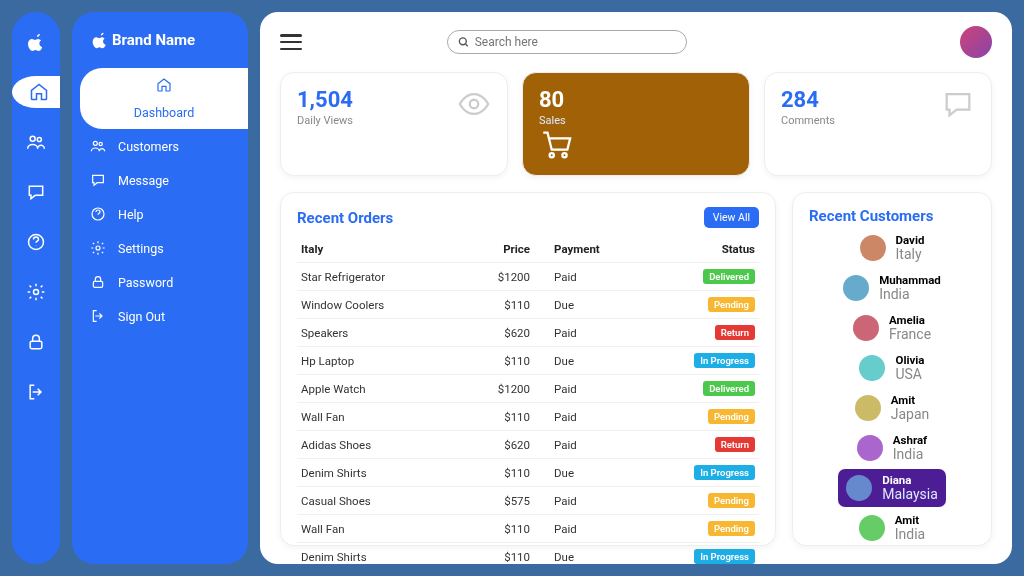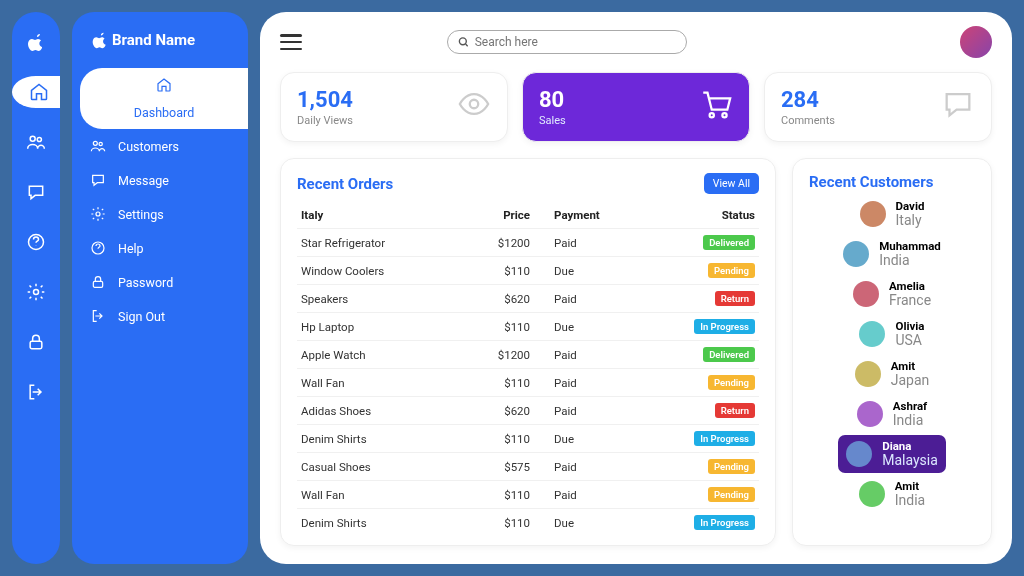--- a/index.html
+++ b/index.html
@@ -16,32 +16,32 @@
 
 .side { width:176px; background:#2a6df4; border-radius:22px; padding:16px 0 16px 0; color:#fff; display:flex; flex-direction:column; }
 .side-head { display:flex; align-items:center; gap:2px; padding:2px 0 18px 18px; font-weight:700; font-size:15px; }
 .side-head svg { width:20px; height:20px; fill:#fff; }
 .side-item { display:flex; align-items:center; gap:12px; padding:9px 18px; font-size:12.5px; cursor:pointer; }
 .side-item svg { width:16px; height:16px; fill:none; stroke:#fff; stroke-width:1.8; }
 .side-item.active { background:#fff; color:#2a6df4; border-radius:22px 0 0 22px; margin-left:8px;flex-direction:column; }
 .side-item.active svg { stroke:#2a6df4; }
 
 
-.main { flex:1; background:#fff; border-radius:26px; padding:14px 20px 18px 20px; display:flex; flex-direction:column; overflow:hidden; }
+.main { flex:1; background:#fff; border-radius:18px; padding:14px 20px 18px 20px; display:flex; flex-direction:column; overflow:hidden; }
 .topbar { display:flex; align-items:center; gap:16px; }
 .burger { width:22px; height:16px; display:flex; flex-direction:column; justify-content:space-between; cursor:pointer; }
 .burger span { height:2.5px; background:#333; border-radius:2px; }
 .search { flex:0 0 auto; margin-left:auto; margin-right:auto; width:240px; border:1px solid #aaa; border-radius:16px; display:flex; align-items:center; padding:4px 10px; gap:6px; }
 .search svg { width:12px; height:12px; stroke:#555; fill:none; stroke-width:2; }
 .search input { border:none; outline:none; font-size:12px; width:100%; }
 .avatar { width:32px; height:32px; border-radius:50%; background:linear-gradient(135deg,#c47,#84a); margin-left:auto; }
 
 .cards { display:flex; gap:14px; margin-top:14px; }
 .card { flex:1; background:#fff; border:1px solid #eee; border-radius:14px; padding:14px 16px; display:flex; justify-content:space-between; align-items:flex-start; box-shadow:0 2px 6px rgba(0,0,0,0.05); }
-.card.active { background:#6d28d9; color:#fff; }
+.card.active { background:#a16207; color:#fff;flex-direction:column; }
 .card .val { font-size:22px; font-weight:700; color:#2a6df4; }
 .card.active .val { color:#fff; }
 .card .lbl { font-size:11px; color:#888; margin-top:2px; }
 .card.active .lbl { color:#e0eaff; }
 .card svg { width:34px; height:34px; stroke:#ccc; fill:none; stroke-width:1.6; }
 .card.active svg { stroke:#fff; }
 
 .body { display:flex; gap:16px; margin-top:16px; flex:1; min-height:0; }
 .panel { background:#fff; border:1px solid #eee; border-radius:14px; box-shadow:0 2px 6px rgba(0,0,0,0.05); padding:14px 16px; display:flex; flex-direction:column; }
 .orders { flex:1; min-width:0; }
@@ -179,29 +179,29 @@
         <span>Customers</span>
       </div>
       <div class="side-item">
         <svg viewBox="0 0 24 24">
           <use href="#i-chat"></use>
         </svg>
         <span>Message</span>
       </div>
       <div class="side-item">
         <svg viewBox="0 0 24 24">
+          <use href="#i-help"></use>
+        </svg>
+        <span>Help</span>
+      </div>
+      <div class="side-item">
+        <svg viewBox="0 0 24 24">
           <use href="#i-gear"></use>
         </svg>
         <span>Settings</span>
-      </div>
-      <div class="side-item">
-        <svg viewBox="0 0 24 24">
-          <use href="#i-help"></use>
-        </svg>
-        <span>Help</span>
       </div>
       <div class="side-item">
         <svg viewBox="0 0 24 24">
           <use href="#i-lock"></use>
         </svg>
         <span>Password</span>
       </div>
       <div class="side-item">
         <svg viewBox="0 0 24 24">
           <use href="#i-signout"></use>

